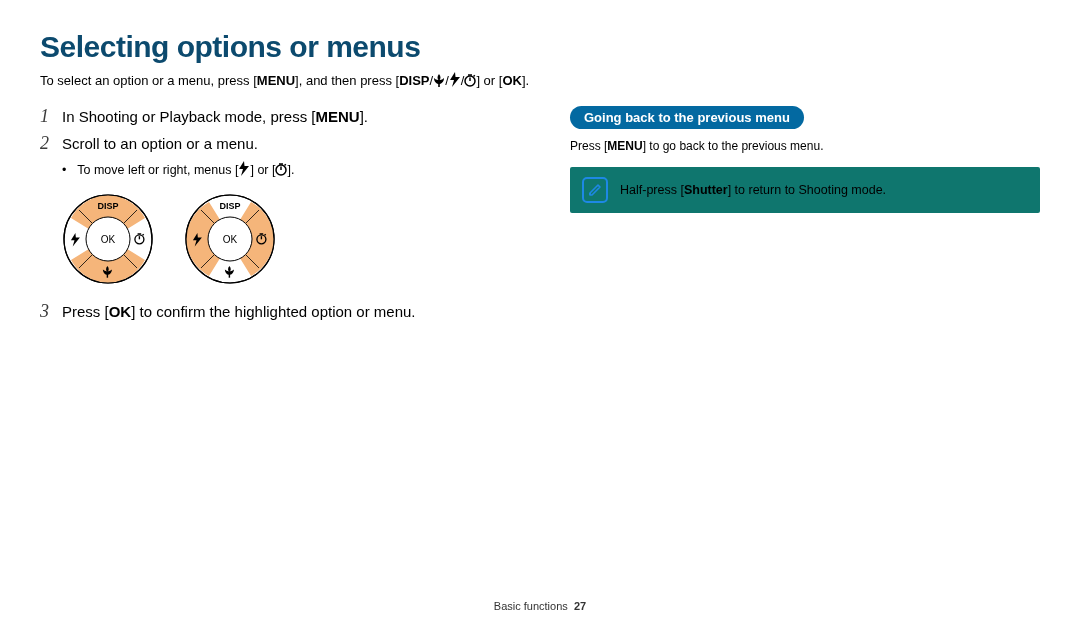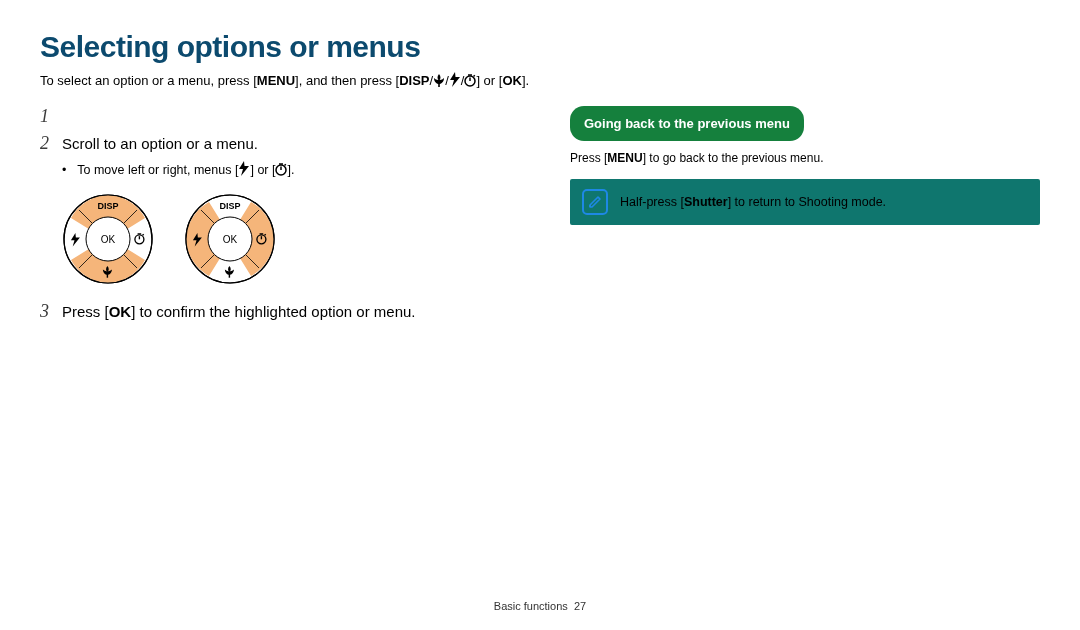--- a/index.html
+++ b/index.html
@@ -66,26 +66,26 @@
     font-weight: 700;
     font-family: Arial, sans-serif;
   }
   .icon-inline {
     display: inline-block;
     vertical-align: -2px;
   }
   svg { display: block; }
 
   .pill {
-    background: #15803d;
+    background: #0369a1;
     color: #fff;
     font-weight: 700;
     font-size: 13px;
     border-radius: 14px;
-    padding: 10px 14px;
+    padding: 4px 14px;
     display: inline-block;
     margin-bottom: 10px;
   }
   .right-body {
     font-size: 12px;
     margin-bottom: 14px;
   }
   .note-box {
     background: #0f766e;
     border-radius: 2px;
@@ -112,21 +112,21 @@
   }
   .footer {
     position: absolute;
     bottom: 18px;
     left: 0;
     right: 0;
     text-align: center;
     font-size: 11px;
     color: #333;
   }
-  .footer .pn { font-weight: 400; text-align: center; }
+  .footer .pn { font-weight: 700; text-align: center; }
 </style>
 </head>
 <body>
 
 <svg width="0" height="0" style="position:absolute">
   <defs>
 
     <g id="ic-flash">
         <path d="M6 0 L1 8 L5 8 L3 15 L11 5 L6.5 5 Z" fill="currentColor"></path>
       </g>
@@ -164,20 +164,23 @@
           <use href="#ic-timer"></use>
         </svg></span><span>] or [</span><span class="kbd">OK</span><span>].</span>
   </div>
 
   <div class="two-col">
 
     <div class="col">
 
       <div class="step">
         <div class="step-num">1</div>
+        <div class="step-text">
+          <span>In Shooting or Playback mode, press [</span><span class="kbd">MENU</span><span>].</span>
+        </div>
       </div>
 
       <div class="step">
         <div class="step-num">2</div>
         <div class="step-text">Scroll to an option or a menu.</div>
       </div>
 
       <div class="sublist">
         <div class="row">
           <span>To move left or right, menus [</span><span class="icon-inline"><svg width="12" height="15">

